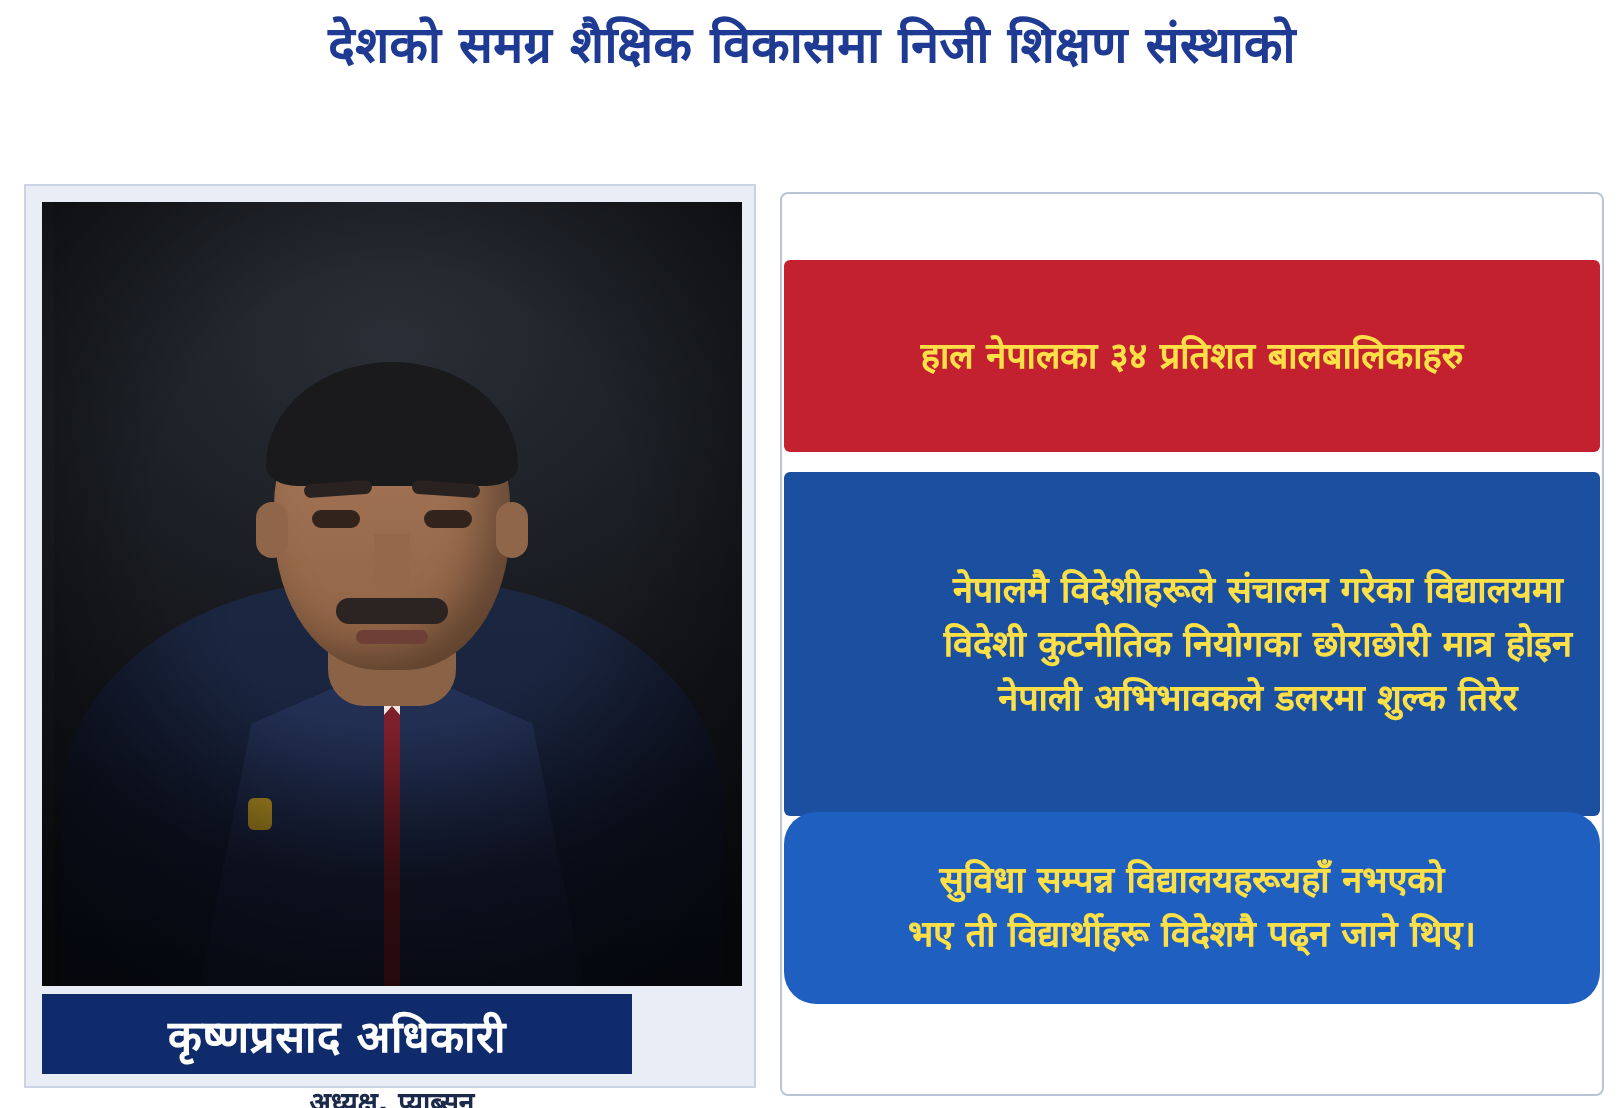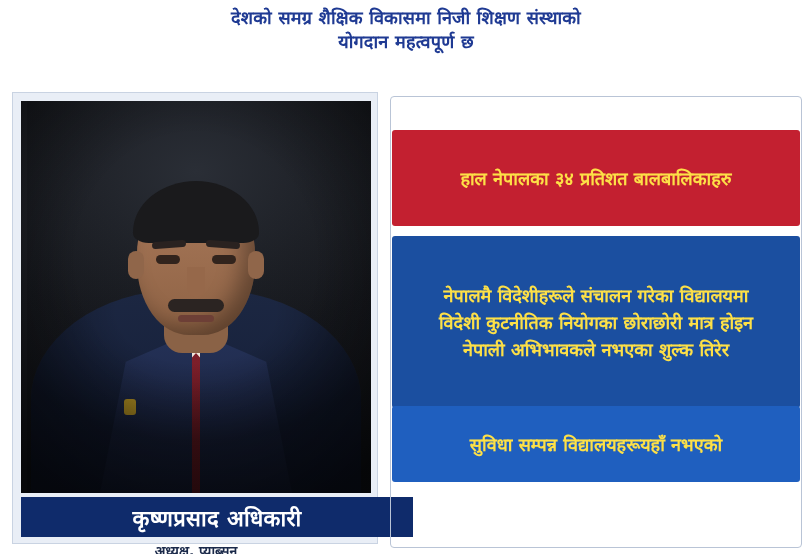--- a/index.html
+++ b/index.html
@@ -24,21 +24,21 @@
   .headline {
     position: absolute;
     left: 0;
     top: 0;
     width: 812px;
     height: 92px;
     padding: 6px 18px 0 18px;
     text-align: center;
     color: #1f3a93;
     font-weight: bold;
-    font-size: 18px;
+    font-size: 25px;
     line-height: 1.32;
     letter-spacing: 0.2px;
   }
   .headline .line {
     display: block;
     white-space: nowrap;
   }
 
   
   .photo-panel {
@@ -215,21 +215,21 @@
   .photo-vignette {
     position: absolute;
     inset: 0;
     background: radial-gradient(75% 70% at 50% 40%, rgba(0,0,0,0) 45%, rgba(0,0,0,.55) 100%);
   }
 
   .name-plate {
     position: absolute;
     left: 8px;
     top: 404px;
-    width: 392px;
+    width: 295px;
     height: 40px;
     background: #0f2b6b;
     color: #ffffff;
     display: flex;
     align-items: center;
     justify-content: center;
     font-size: 22px;
     font-weight: bold;
     letter-spacing: .3px;
   }
@@ -263,42 +263,41 @@
     justify-content: center;
     text-align: center;
     padding: 10px 14px;
     font-weight: bold;
     font-size: 18px;
     line-height: 1.5;
   }
   .card .txt { display: block; }
   .card .txt .l { display: block; white-space: nowrap; }
   .card-red   { top: 30px;  height: 96px;  background: #c32030; }
-  .card-blue1 { top: 136px; height: 172px; background: #1b4fa0; }
-  .card-blue2 { top: 306px; height: 76px;  background: #1f5fbf; }
+  .card-blue1 { top: 136px; height: 172px; background: #1b4fa0; justify-content: flex-end; }
+  .card-blue2 { top: 306px; height: 96px;  background: #1f5fbf; border-radius: 16px; }
 
   .card-outline {
     position: absolute;
     left: 390px;
     top: 96px;
     width: 412px;
     height: 452px;
     border: 1px solid #b9c4d6;
     border-radius: 4px;
     pointer-events: none;
   }
 </style>
 </head>
 <body>
 
 <div class="poster">
 
   <div class="headline">
     <span class="line">देशको समग्र शैक्षिक विकासमा निजी शिक्षण संस्थाको</span>
-    <span class="line">योगदान महत्वपूर्ण छ</span>
   </div>
 
   <div class="photo-panel">
     <div class="photo-frame">
       <div class="bg-wall"></div>
       <div class="bg-curtain"></div>
       <div class="suit"></div>
       <div class="shirt"></div>
       <div class="tie"></div>
       <div class="lapel-l"></div>
@@ -329,24 +328,25 @@
     <div class="card card-red" style="background: rgb(195, 32, 48);">
       <span class="txt">
         <span class="l">हाल नेपालका ३४ प्रतिशत बालबालिकाहरु</span>
       </span>
     </div>
 
     <div class="card card-blue1" style="background: rgb(27, 79, 160);">
       <span class="txt">
         <span class="l">नेपालमै विदेशीहरूले संचालन गरेका विद्यालयमा</span>
         <span class="l">विदेशी कुटनीतिक नियोगका छोराछोरी मात्र होइन</span>
-        <span class="l">नेपाली अभिभावकले नभएका शुल्क तिरेर</span>
+        <span class="l">नेपाली अभिभावकले डलरमा शुल्क तिरेर</span>
       </span>
     </div>
 
     <div class="card card-blue2" style="background: rgb(31, 95, 191);">
       <span class="txt">
         <span class="l">सुविधा सम्पन्न विद्यालयहरूयहाँ नभएको</span>
+        <span class="l">भए ती विद्यार्थीहरू विदेशमै पढ्न जाने थिए।</span>
       </span>
     </div>
 
   </div>
 </div>
 
 </body></html>

